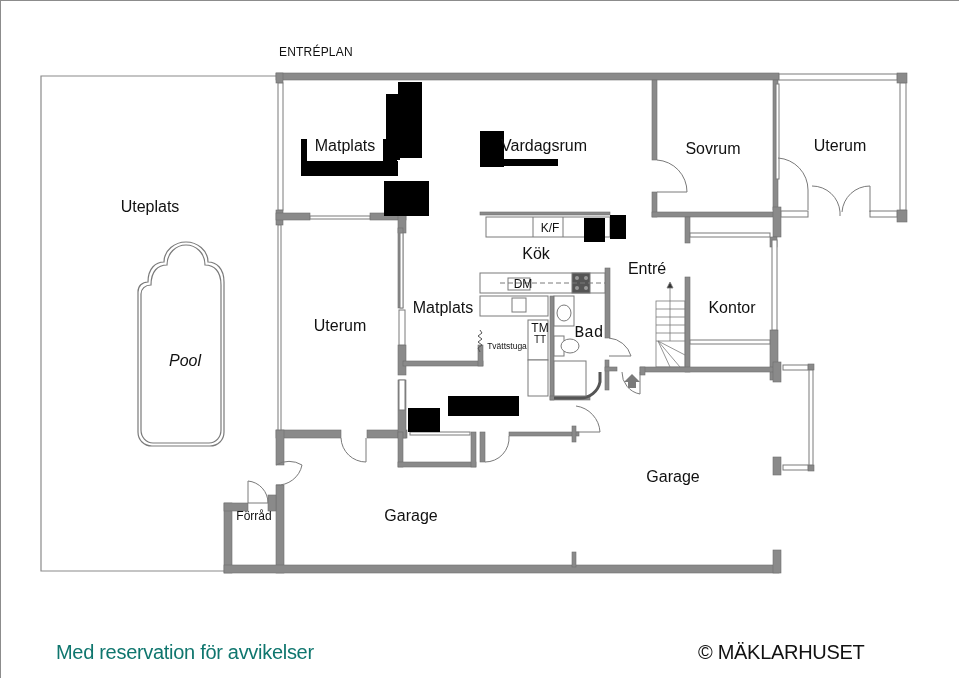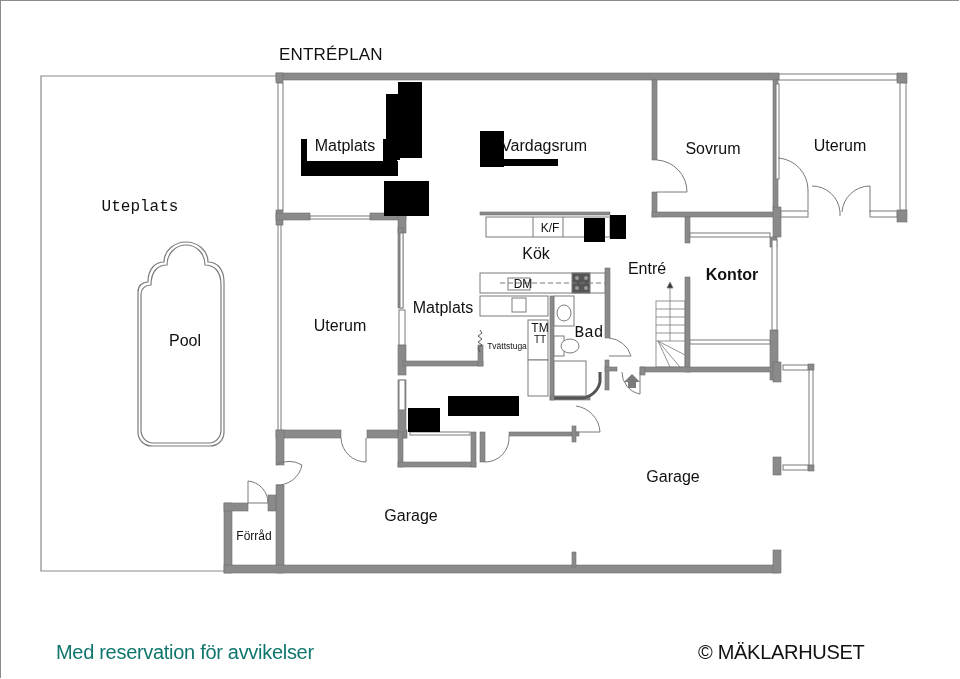--- a/index.html
+++ b/index.html
@@ -1,18 +1,18 @@
 <!DOCTYPE html>
 <html><head>
 <meta charset="utf-8">
 <style>
   html,body{margin:0;padding:0;background:#fff;}
   body{width:960px;height:679px;position:relative;overflow:hidden;font-family:"Liberation Sans",sans-serif;}
   .frame{position:absolute;left:0;top:0;width:958px;height:677px;border-top:1px solid #8c8c8c;border-left:1px solid #8c8c8c;}
-  .plan-title{position:absolute;left:279px;top:45px;font-size:17px;color:#111;letter-spacing:0.2px;}
+  .plan-title{position:absolute;left:279px;top:45px;font-size:12px;color:#111;letter-spacing:0.2px;}
   svg.plan{position:absolute;left:0;top:0;}
   .lbl{position:absolute;font-size:16px;color:#111;white-space:nowrap;transform:translate(-50%,-50%);}
   .lbl.small{font-size:8.5px;}
   .lbl.mid{font-size:12px;}
   .footer-left{position:absolute;left:56px;top:641px;font-size:20px;color:#0f766e;letter-spacing:-0.3px;}
   .footer-right{position:absolute;left:698px;top:641px;font-size:20px;color:#111;letter-spacing:-0.3px;}
 </style>
 </head>
 <body>
 
@@ -193,32 +193,32 @@
     <rect x="610" y="215" width="16" height="24"></rect>
     <rect x="408" y="408" width="32" height="24"></rect>
     <rect x="448" y="396" width="71" height="20"></rect>
   </g>
 </svg>
 
 <div class="lbl" style="left:345px;top:146px;">Matplats</div>
 <div class="lbl" style="left:544px;top:146px;">Vardagsrum</div>
 <div class="lbl" style="left:713px;top:149px;">Sovrum</div>
 <div class="lbl" style="left:840px;top:146px;">Uterum</div>
-<div class="lbl" style="left:140px;top:207px;font-family:Liberation Mono, monospace;">Uteplats</div>
-<div class="lbl" style="left:185px;top:341px;">Pool</div>
+<div class="lbl" style="left:150px;top:207px;">Uteplats</div>
+<div class="lbl" style="left:185px;top:361px;font-style:italic;">Pool</div>
 <div class="lbl" style="left:340px;top:326px;">Uterum</div>
 <div class="lbl" style="left:536px;top:254px;">Kök</div>
 <div class="lbl" style="left:647px;top:269px;">Entré</div>
-<div class="lbl" style="left:732px;top:275px;font-weight:bold;">Kontor</div>
+<div class="lbl" style="left:732px;top:308px;">Kontor</div>
 <div class="lbl" style="left:443px;top:308px;">Matplats</div>
 <div class="lbl small" style="left:507px;top:346px;">Tvättstuga</div>
 <div class="lbl" style="left:589px;top:333px;font-family:Liberation Mono, monospace;">Bad</div>
 <div class="lbl" style="left:411px;top:516px;">Garage</div>
 <div class="lbl" style="left:673px;top:477px;">Garage</div>
-<div class="lbl mid" style="left:254px;top:536px;">Förråd</div>
+<div class="lbl mid" style="left:254px;top:516px;">Förråd</div>
 
 <div class="lbl mid" style="left:550px;top:228px;text-align:right;">K/F</div>
 <div class="lbl mid" style="left:490px;top:284px;margin-left:33px;">DM</div>
 <div class="lbl" style="left:540px;top:328px;font-size:12px;">TM</div>
 <div class="lbl" style="left:540px;top:339px;font-size:10px;">TT</div>
 
 <div class="footer-left">Med reservation för avvikelser</div>
 <div class="footer-right">© MÄKLARHUSET</div>
 
 </body></html>

